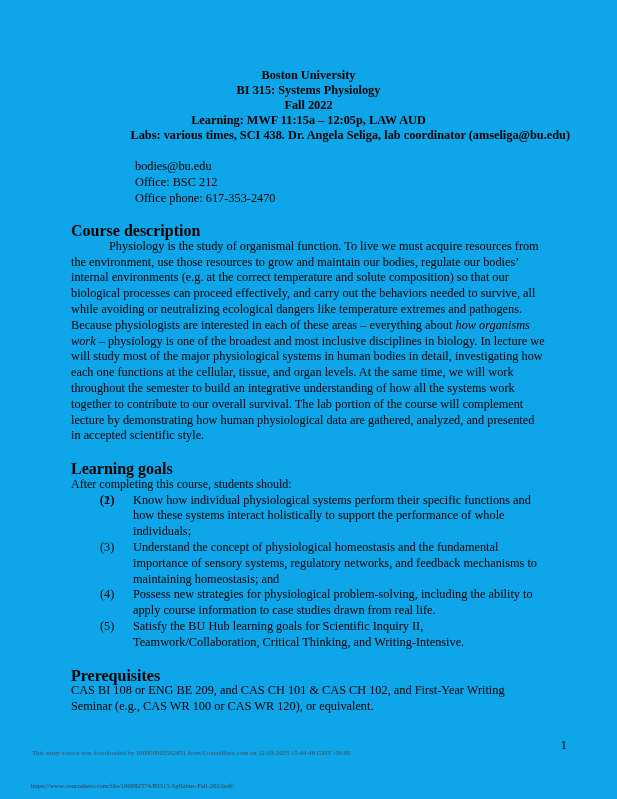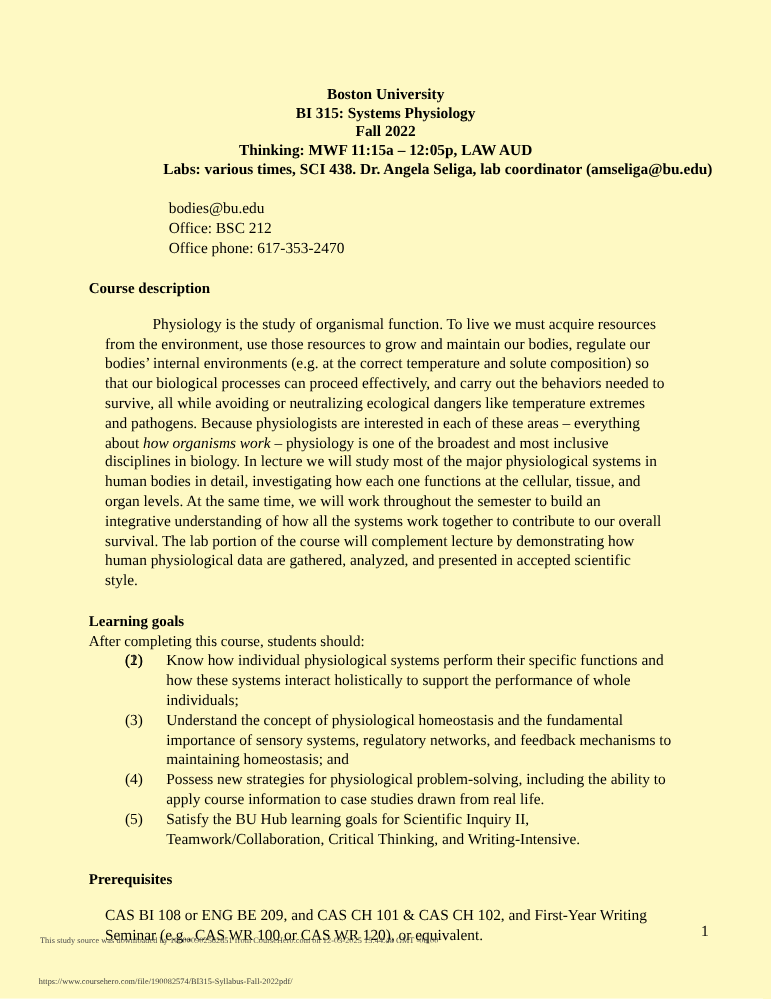--- a/index.html
+++ b/index.html
@@ -14,21 +14,21 @@
     overflow: hidden;
     font-family: "Liberation Serif", "DejaVu Serif", serif;
     color: #000000;
     -webkit-font-smoothing: antialiased;
   }
 
   .page {
     position: relative;
     width: 617px;
     height: 799px;
-    background: #fef9c3;
+    background: #0ea5e9;
     box-sizing: border-box;
   }
 
   .content {
     position: absolute;
     left: 71px;
     top: 68px;
     width: 475px;
   }
 
@@ -62,27 +62,27 @@
   .instructor-row .lbl {
     font-weight: bold;
   }
   .instructor-sub {
     padding-left: 64px;
   }
 
   
   .section-head {
     font-weight: bold;
-    font-size: 12px;
+    font-size: 16px;
     line-height: 15.6px;
     margin-top: 17px;
   }
 
   p.body-text {
-    margin: 13px;
+    margin: 0;
     font-size: 12.3px;
     line-height: 15.8px;
     text-align: left;
   }
   p.body-text.indent-first {
     text-indent: 38px;
   }
 
   .subhead-line {
     font-size: 12px;
@@ -150,21 +150,21 @@
 <body>
 
 <div class="page">
 
   <div class="content">
 
     <div class="title-block">
       <div class="title-line">Boston University</div>
       <div class="title-line">BI 315: Systems Physiology</div>
       <div class="title-line">Fall 2022</div>
-      <div class="title-line"><span>Thinking:</span><span class="normal"> MWF 11:15a – 12:05p, LAW AUD</span></div>
+      <div class="title-line"><span>Learning:</span><span class="normal"> MWF 11:15a – 12:05p, LAW AUD</span></div>
       <div class="title-line wide"><span>Labs:</span><span class="normal"> various times, SCI 438. Dr. Angela Seliga, lab coordinator (amseliga@bu.edu)</span></div>
     </div>
 
     <div class="instructor-block">
       <div class="instructor-sub">bodies@bu.edu</div>
       <div class="instructor-sub">Office: BSC 212</div>
       <div class="instructor-sub">Office phone: 617-353-2470</div>
     </div>
 
     <div class="section-head">Course description</div>

